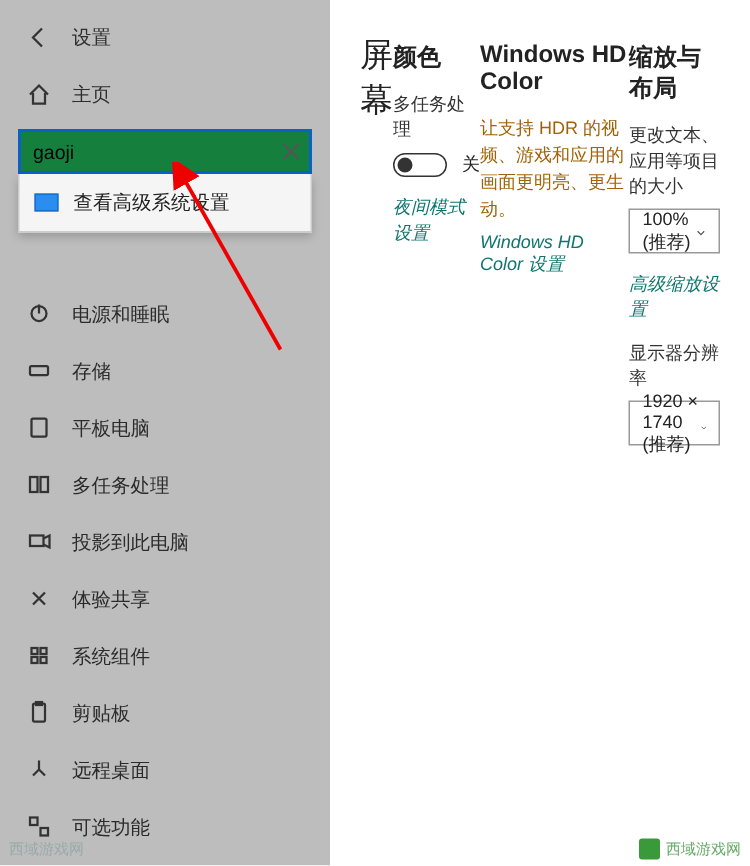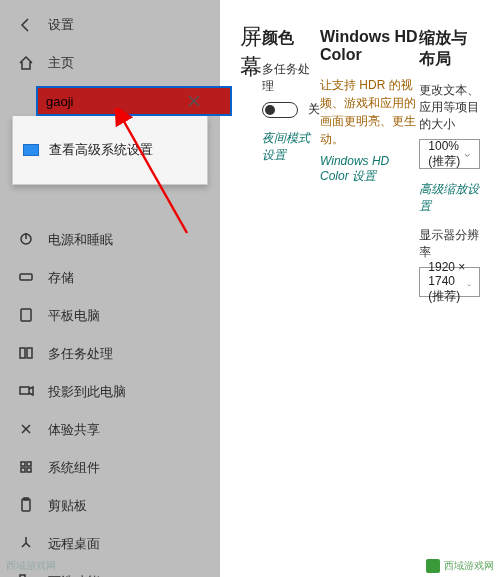--- a/index.html
+++ b/index.html
@@ -49,43 +49,42 @@
   .icon-slot svg { width: 16px; height: 16px; stroke: #333; fill: none; stroke-width: 1.5; }
 
   .search-wrap {
     margin: 0 12px 0 12px;
     position: relative;
   }
   .search-input {
     width: 100%;
     height: 30px;
     border: 2px solid #0a62c9;
-    background: #b91c1c;
+    background: #15803d;
     padding: 0 28px 0 8px;
     font-size: 13px;
     outline: none;
-    margin-left: 24px;
   }
   .search-clear {
     position: absolute;
     right: 6px;
     top: 50%;
     transform: translateY(-50%);
     width: 16px; height: 16px;
     cursor: pointer;
   }
   .search-clear svg { stroke: #555; stroke-width: 1.5; }
 
   .suggestion {
     margin: 0 12px;
     background: #f5f5f5;
     border: 1px solid #ccc;
     border-top: none;
     box-shadow: 0 3px 6px rgba(0,0,0,0.2);
-    padding: 25px 10px;
+    padding: 10px 10px;
     display: flex;
     align-items: center;
     gap: 10px;
     font-size: 13px;
     color: #222;
     cursor: pointer;
     z-index: 5;
     position: relative;
   }
   .sugg-icon {

